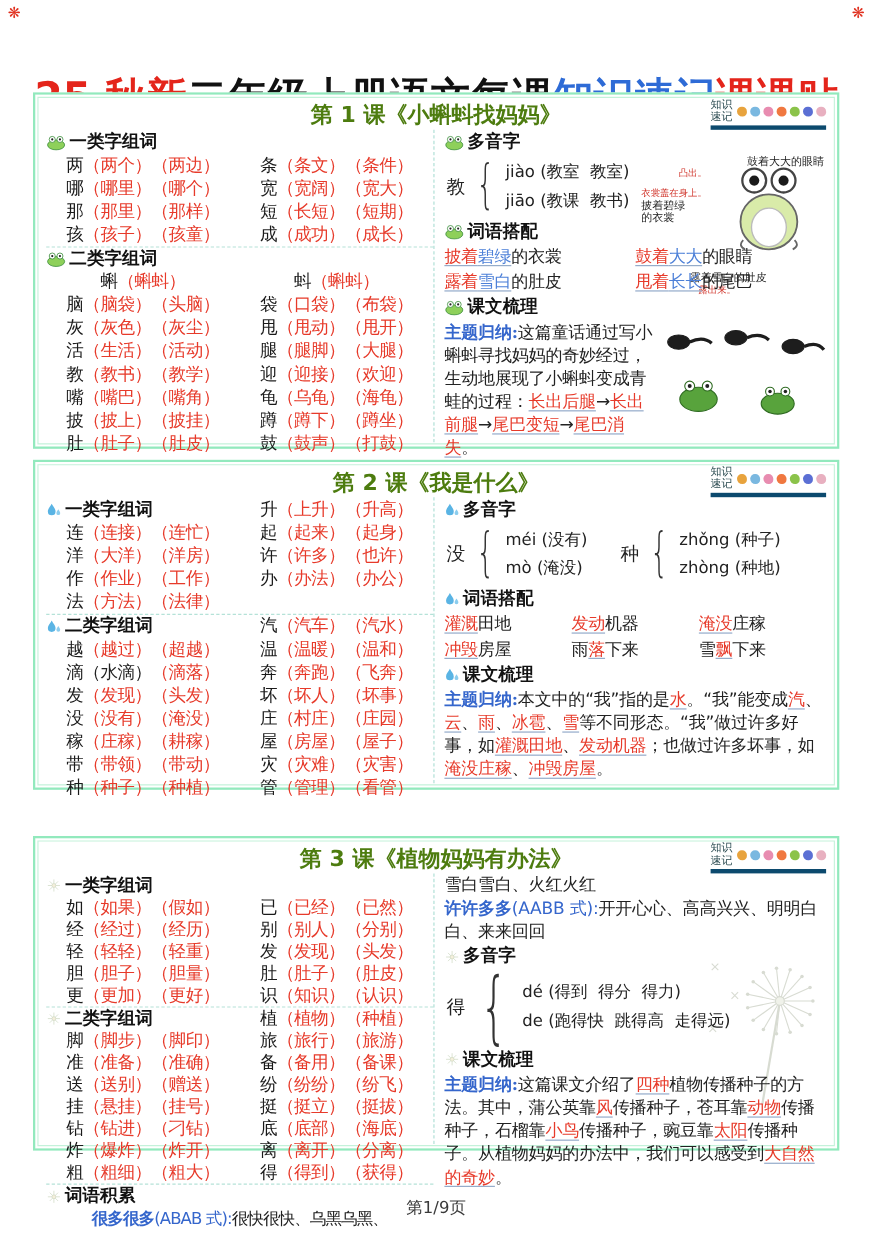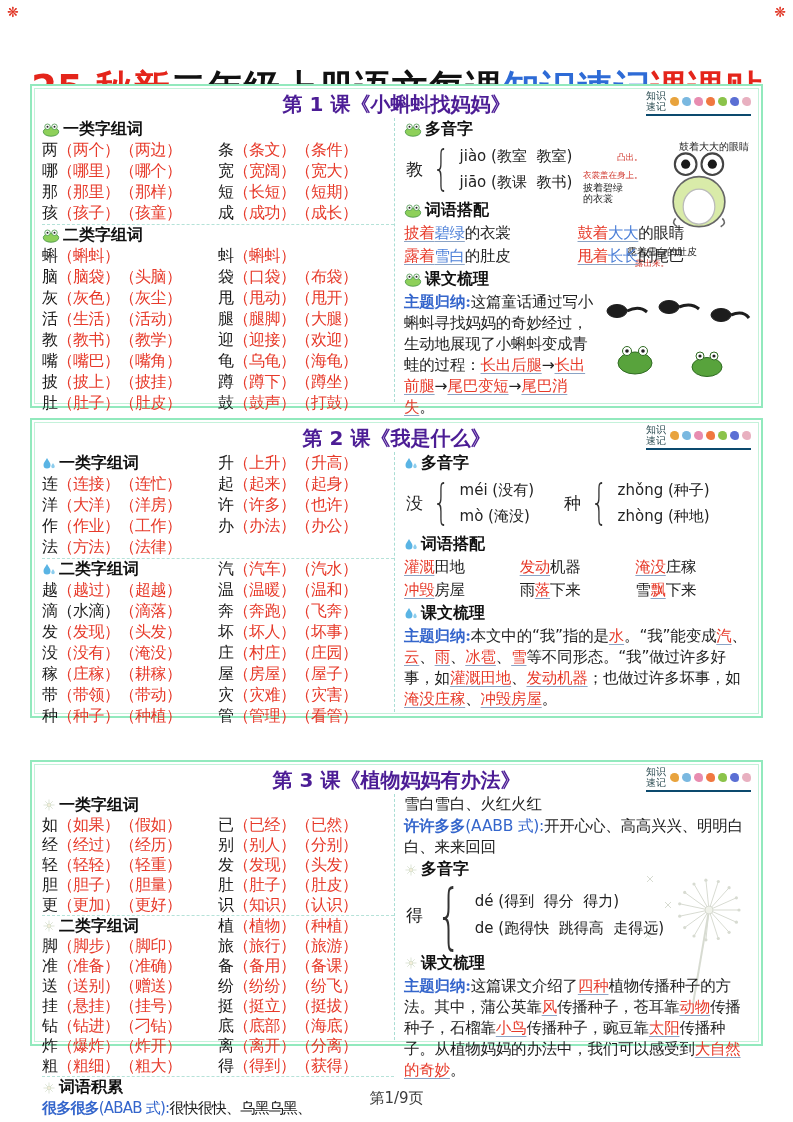--- a/index.html
+++ b/index.html
@@ -17,30 +17,30 @@
   .card { position:absolute; left:30px; width:733px; background:#fff;
           border:2px solid #92e9bd;
           box-shadow: inset 0 0 0 2px #ffffff, inset 0 0 0 3px #c4f2da;
           padding:5px 10px 4px 10px; }
   .sec0 { top:84px;  height:324px; }
   .sec1 { top:418px; height:300px; }
   .sec2 { top:760px; height:286px; }
 
   .card-head { position:relative; height:27px; }
   .card-title { position:absolute; left:0; right:0; text-align:center;
-                font-size:20px; font-weight:bold; color:#4c1d95; white-space:nowrap; }
+                font-size:20px; font-weight:bold; color:#4d7c0f; white-space:nowrap; }
   .badge { position:absolute; right:0; top:-1px; display:flex; align-items:center; gap:4px;
-           border-bottom:2px solid #0c4a6e; padding-bottom:2px; }
+           border-bottom:4px solid #0c4a6e; padding-bottom:2px; }
   .badge-txt { font-size:10px; line-height:11px; color:#2a4a50; white-space:pre-line;
                font-family:"DejaVu Serif", serif; }
   .badge-icons { display:flex; gap:3px; }
   .bdot { width:9px; height:9px; border-radius:50% 50% 45% 55%; display:inline-block; }
 
   .card-body { display:flex; height:calc(100% - 27px); }
-  .half-left  { width:352px; flex:none; padding-top:1px; }
+  .half-left  { width:352px; flex:none; padding-top:1px;text-align:center; }
   .half-right { flex:1; border-left:1px dashed #a9ddd3; padding-left:9px; position:relative; }
 
   .wblock + .wblock, .wblock + .rich-block, .rich-block + .wblock { border-top:1px dashed #b5e2d8; }
   .wgrid { display:grid; grid-template-columns:50% 50%; grid-auto-rows:21px; align-items:center; }
   .tight .wgrid { grid-auto-rows:20px; }
   .whead { font-size:16px; font-weight:bold; display:flex; align-items:center; gap:3px;
            color:#111; white-space:nowrap; }
   .hicon { display:inline-flex; align-items:center; }
   .wcell { font-size:16px; letter-spacing:-0.5px; white-space:nowrap; }
   .wch { color:#1a1a1a; }

